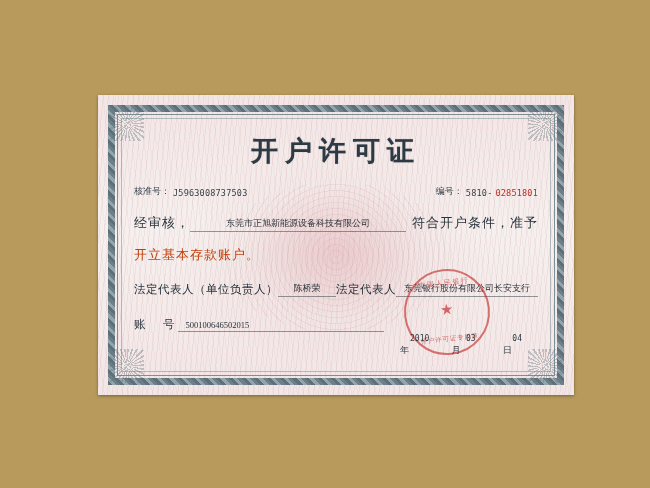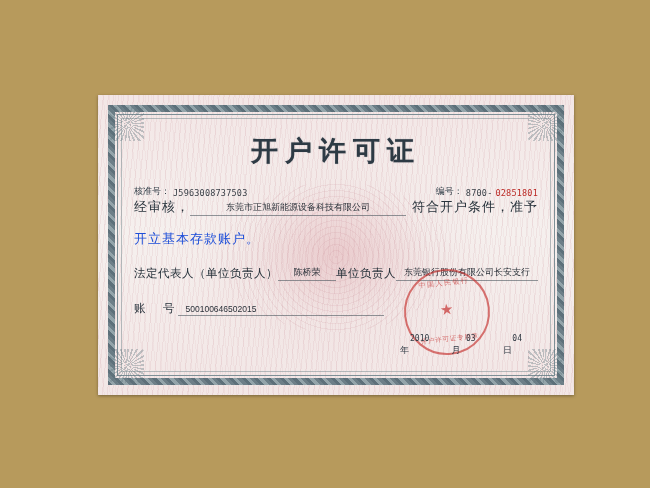--- a/index.html
+++ b/index.html
@@ -149,20 +149,21 @@
     color: #3a4048;
     letter-spacing: 0.2px;
   }
   .meta-value.red {
     color: #bb2a26;
   }
 
   .body-line {
     display: flex;
     align-items: flex-end;
+    margin-top: 16px;
     font-family: "DejaVu Serif", "Liberation Serif", serif;
     color: #27323b;
   }
   .body-line .lead {
     font-size: 13px;
     letter-spacing: 1px;
     white-space: nowrap;
   }
   .fill {
     flex: 1;
@@ -181,21 +182,21 @@
     letter-spacing: 1px;
     white-space: nowrap;
     padding-left: 6px;
   }
 
   .second-line {
     margin-top: 14px;
     font-family: "DejaVu Serif", "Liberation Serif", serif;
     font-size: 13px;
     letter-spacing: 1px;
-    color: #1d4ed8;
+    color: #c2410c;
   }
 
   .row-two-fields {
     display: flex;
     align-items: flex-start;
     gap: 0;
     margin-top: 18px;
   }
   .field {
     display: flex;
@@ -219,21 +220,21 @@
   .row-account .lbl {
     font-family: Liberation Serif, serif;
     font-size: 11.5px;
     color: #27323b;
     white-space: nowrap;
     letter-spacing: 3px;
   }
   .acct-fill {
     flex: 1;
     border-bottom: 1px solid rgba(60,74,84,0.55);
-    font-family: Liberation Sans, sans-serif;
+    font-family: Liberation Serif, serif;
     font-size: 8.5px;
     color: #2a3139;
     padding: 0 4px 1px 8px;
     text-align: left;
   }
 
   
   .seal-area {
     position: absolute;
     right: 26px;
@@ -330,40 +331,40 @@
 
       <div class="doc-title">开户许可证</div>
 
       <div class="meta-row">
         <div class="meta-left">
           <span class="meta-label">核准号：</span>
           <span class="meta-value">J5963008737503</span>
         </div>
         <div class="meta-right">
           <span class="meta-label">编号：</span>
-          <span class="meta-value">8700-</span>
+          <span class="meta-value">5810-</span>
           <span class="meta-value red">02851801</span>
         </div>
       </div>
 
       <div class="body-line">
         <span class="lead">经审核，</span>
         <span class="fill">东莞市正旭新能源设备科技有限公司</span>
         <span class="tail">符合开户条件，准予</span>
       </div>
 
       <div class="second-line">开立基本存款账户。</div>
 
       <div class="row-two-fields">
         <div class="field">
           <span class="lbl">法定代表人（单位负责人）</span>
           <span class="fill">陈桥荣</span>
         </div>
         <div class="field">
-          <span class="lbl">单位负责人</span>
+          <span class="lbl">法定代表人</span>
           <span class="fill">东莞银行股份有限公司长安支行</span>
         </div>
       </div>
 
       <div class="row-account">
         <span class="lbl">账　号</span>
         <span class="acct-fill">500100646502015</span>
       </div>
 
       <div class="seal-area">

